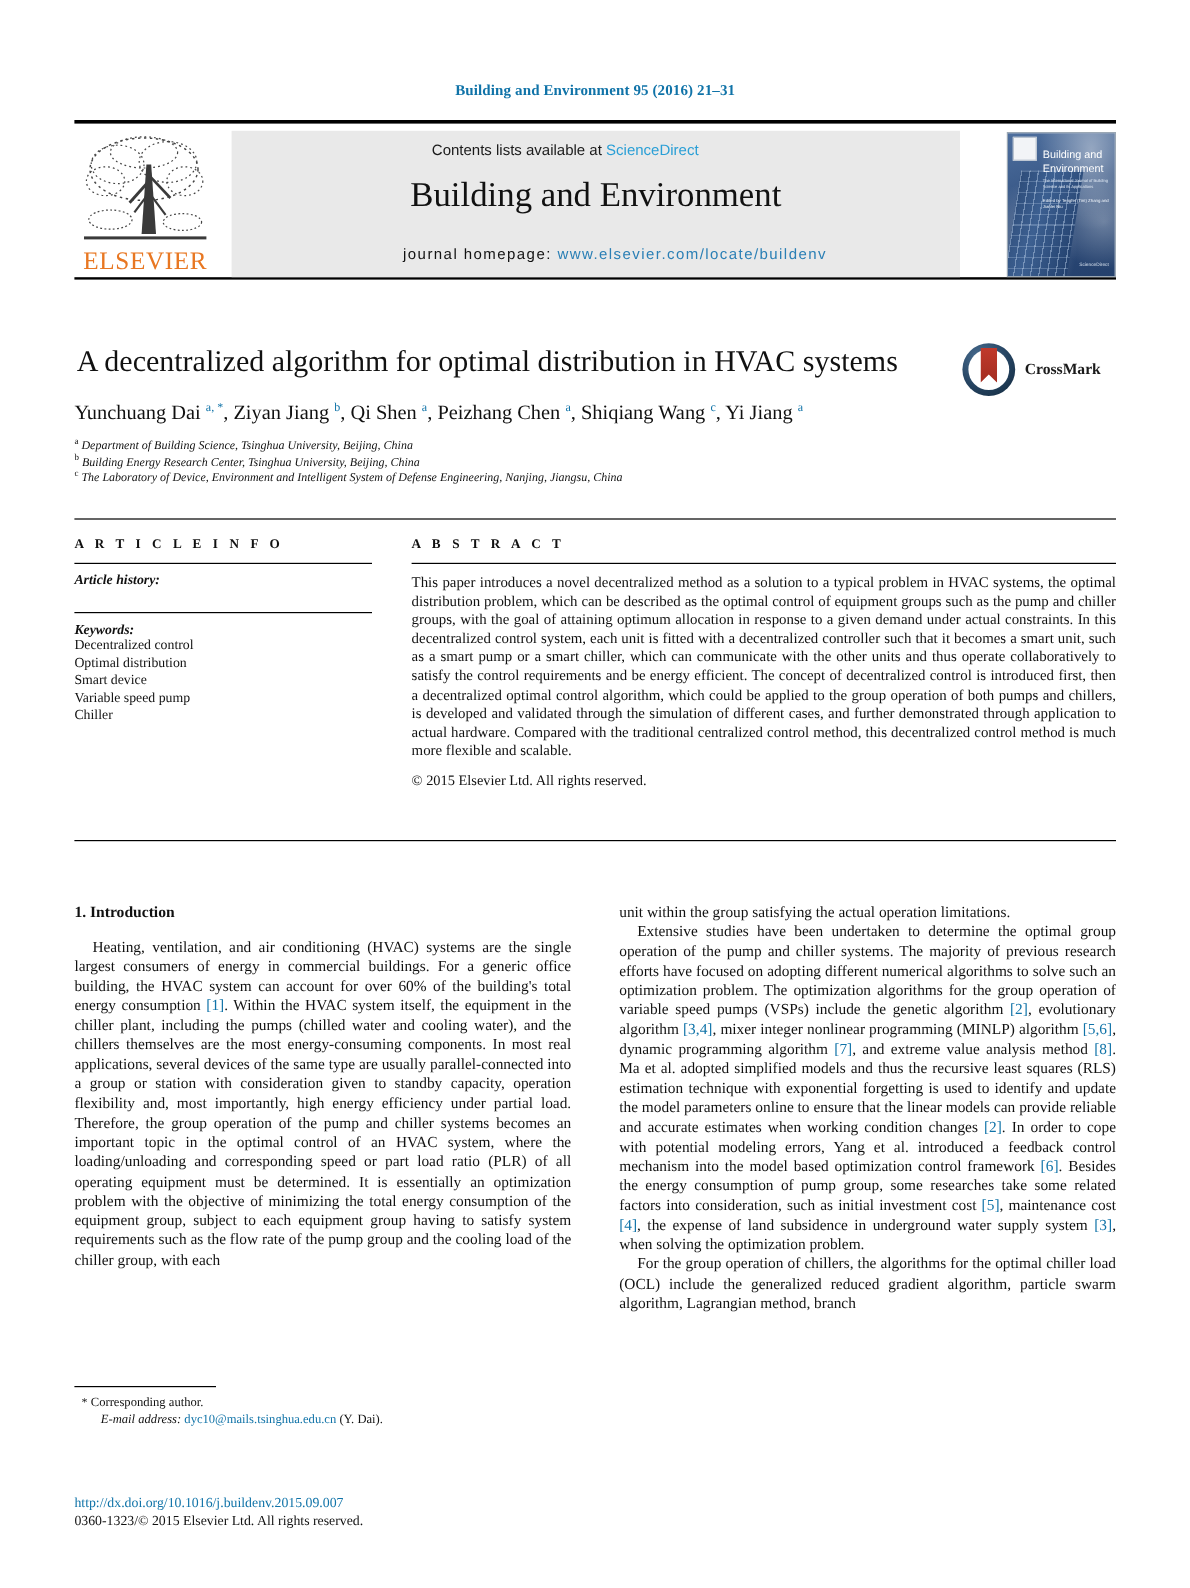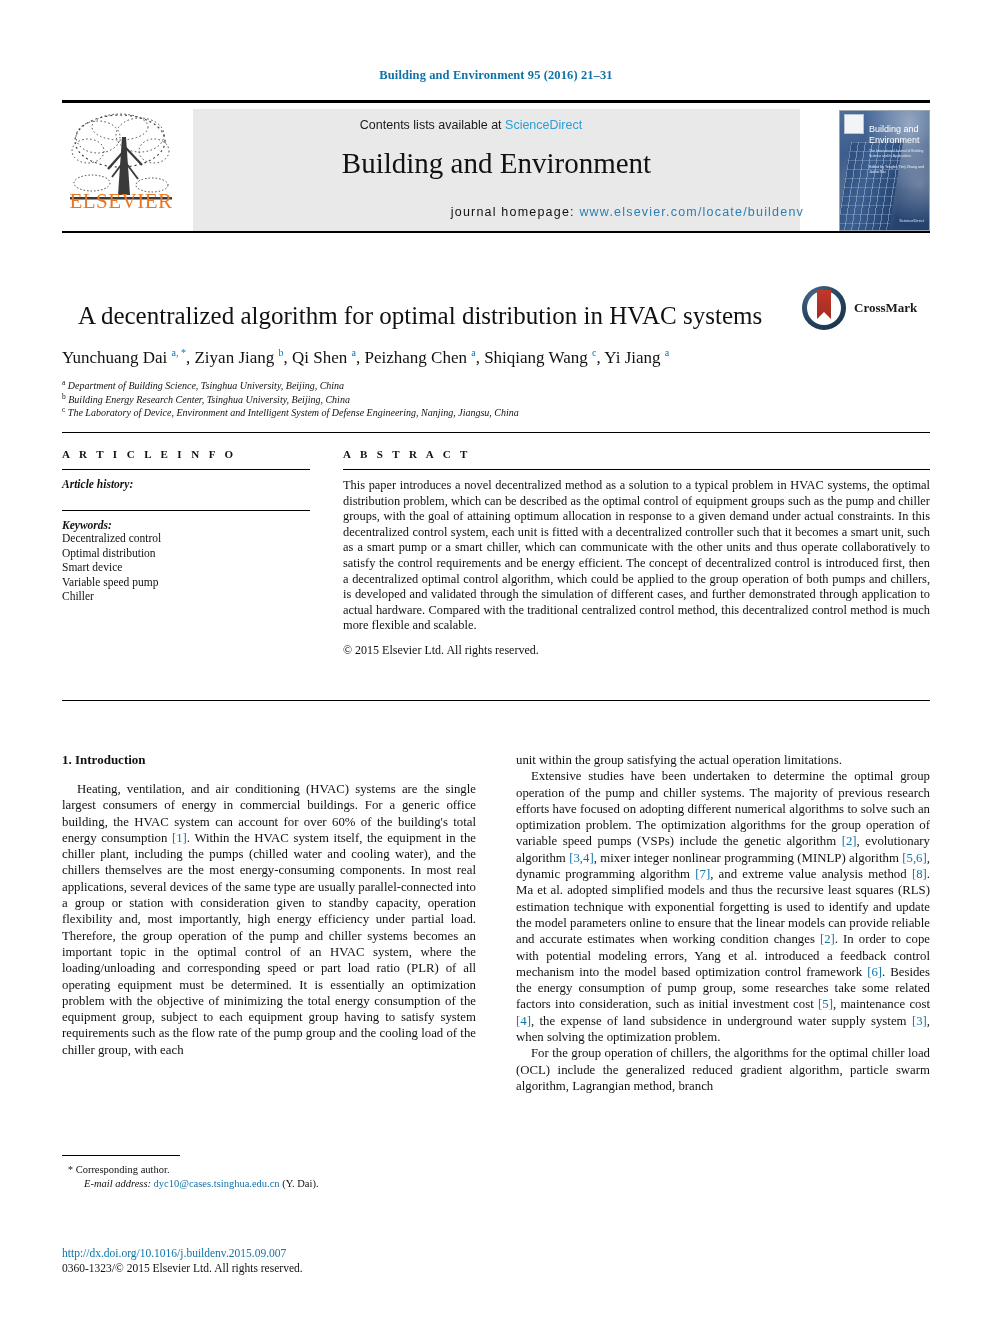--- a/index.html
+++ b/index.html
@@ -52,21 +52,21 @@
     height: 122px;
   }
   .tree-box {
     position: absolute;
     left: 6px; top: 2px;
     width: 106px; height: 92px;
     overflow: hidden;
   }
   .elsevier-word {
     position: absolute;
-    left: 0; top: 80px;
+    left: 0; top: 96px;
     width: 118px;
     text-align: center;
     font-family: "Liberation Serif", serif;
     font-size: 21px;
     letter-spacing: .5px;
     color: #E87722;
   }
   .grey-band {
     position: absolute;
     left: 131px; top: 6px;
@@ -90,23 +90,23 @@
     position: absolute;
     left: 0; top: 38px;
     width: 607px;
     text-align: center;
     font-family: "Liberation Serif", serif;
     font-size: 29px;
     color: #111;
   }
   .homepage-line {
     position: absolute;
-    left: 4px; top: 96px;
+    left: 16px; top: 96px;
     width: 607px;
-    text-align: right;
+    text-align: center;
     font-family: "Liberation Sans", sans-serif;
     font-size: 12.5px;
     letter-spacing: 1.2px;
     color: #111;
   }
   .homepage-line .url {
     color: #2a7fb5;
   }
   .cover-thumb {
     position: absolute;
@@ -191,21 +191,21 @@
     position: absolute;
     left: 62px; top: 285px;
     width: 868px;
   }
   .paper-title {
     font-family: "Liberation Serif", serif;
     font-size: 25px;
     line-height: 30px;
     color: #111;
     width: 760px;
-    margin: 16px;
+    margin: 2px;
     font-weight: normal;
   }
   .crossmark {
     position: absolute;
     right: 0px; top: 1px;
     width: 128px;
     height: 46px;
   }
   .cm-circle {
     position: absolute;
@@ -546,21 +546,21 @@
   </div>
 
   <div class="footnote">
     <div class="footnote-rule"></div>
     <div class="footnote-line">
       <span class="star">*</span>
       <span>Corresponding author.</span>
     </div>
     <div class="footnote-email">
       <i>E-mail address:</i>
-      <span class="mail">dyc10@cases.tsinghua.edu.cn</span>
+      <span class="mail">dyc10@mails.tsinghua.edu.cn</span>
       <span>(Y. Dai).</span>
     </div>
   </div>
 
   <div class="doi-block">
     <div class="doi-link">http://dx.doi.org/10.1016/j.buildenv.2015.09.007</div>
     <div class="issn-line">0360-1323/© 2015 Elsevier Ltd. All rights reserved.</div>
   </div>
 
 </div>

